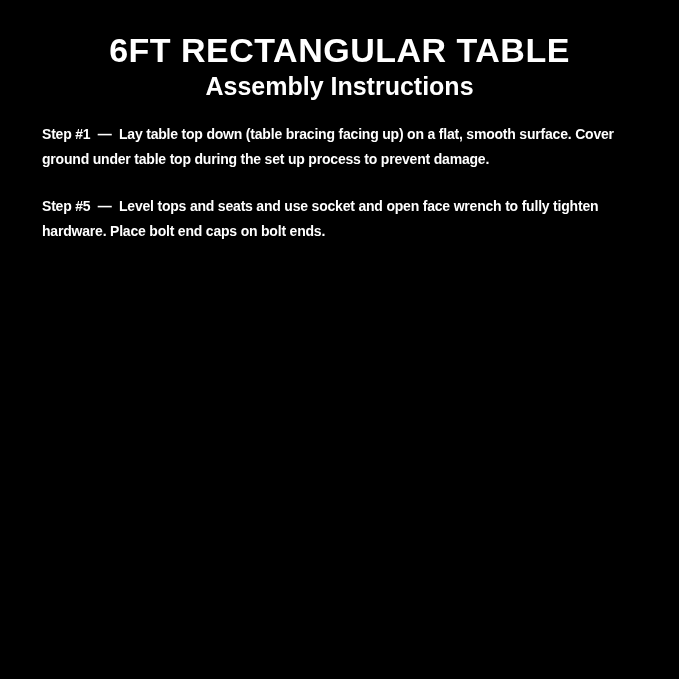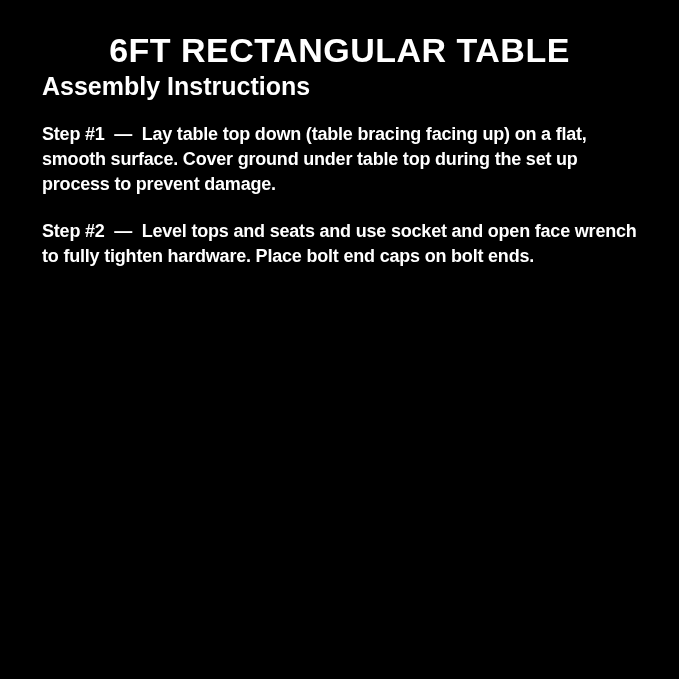--- a/index.html
+++ b/index.html
@@ -21,34 +21,34 @@
   }
   .title {
     text-align: center;
     font-size: 34px;
     line-height: 40px;
     letter-spacing: 0.5px;
     margin: 0;
     white-space: nowrap;
   }
   .subtitle {
-    text-align: left;
+    text-align: center;
     font-size: 25px;
     line-height: 32px;
     margin: 0 0 20px 0;
   }
   .step {
-    font-size: 18px;
+    font-size: 14px;
     line-height: 25px;
     letter-spacing: -0.2px;
     margin: 0 0 22px 0;
     white-space: pre-wrap;
   }
 </style>
 </head>
 <body>
 
 <div class="sheet">
   <h1 class="title">6FT RECTANGULAR TABLE</h1>
   <h2 class="subtitle">Assembly Instructions</h2>
   <p class="step">Step #1  —  Lay table top down (table bracing facing up) on a flat, smooth surface. Cover ground under table top during the set up process to prevent damage.</p>
-  <p class="step">Step #2  —  Level tops and seats and use socket and open face wrench to fully tighten hardware. Place bolt end caps on bolt ends.</p>
+  <p class="step">Step #5  —  Level tops and seats and use socket and open face wrench to fully tighten hardware. Place bolt end caps on bolt ends.</p>
 </div>
 
 </body></html>

